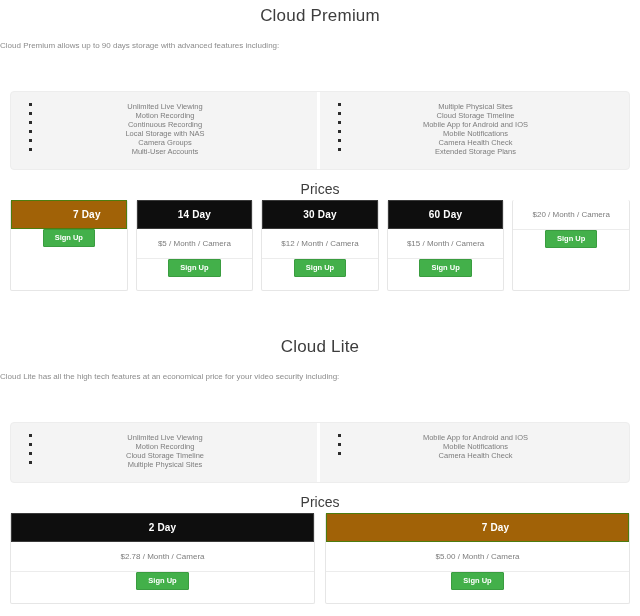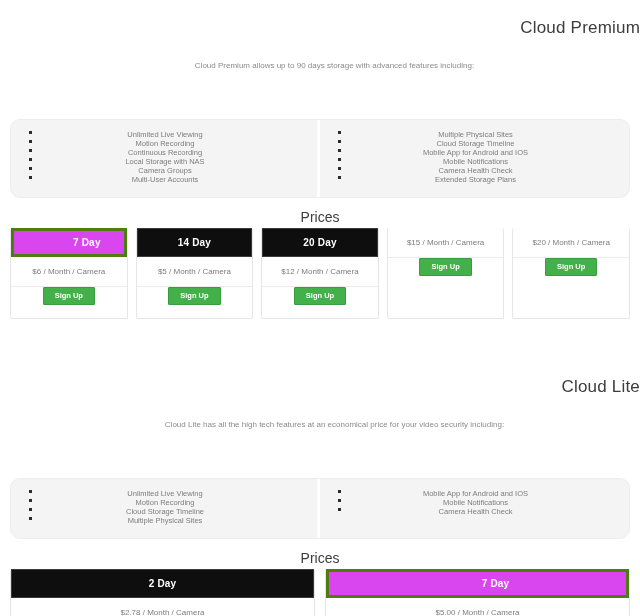--- a/index.html
+++ b/index.html
@@ -14,46 +14,45 @@
     overflow: hidden;
     font-family: "Liberation Sans", sans-serif;
     color: #4a4a4a;
     -webkit-font-smoothing: antialiased;
   }
 
   .page { width: 640px; padding: 0; }
 
   
   .section-title {
-    text-align: right;
+    text-align: center;
     font-size: 17px;
     font-weight: 400;
     color: #3d3d3d;
     letter-spacing: .2px;
     margin: 0;
-    padding-top: 18px;
+    padding-top: 6px;
     line-height: 20px;
   }
   .section-sub {
-    text-align: center;
+    text-align: left;
     font-size: 8px;
     color: #8c8c8c;
-    margin: 8px;
+    margin: 0;
     padding-top: 14px;
     line-height: 11px;
-    padding-left: 29px;
   }
 
   
   .features {
     display: flex;
     margin: 0 10px;
     background: #f4f4f4;
     border: 1px solid #ededed;
-    border-radius: 10px;
+    border-radius: 4px;
   }
   .features-col {
     width: 50%;
     padding: 10px 0 12px 0;
     position: relative;
     display: flex;
   }
   .features-col.left { border-right: 3px solid #ffffff; }
   .bullets {
     width: 22px;
@@ -113,22 +112,22 @@
     font-size: 10px;
     font-weight: bold;
     color: #ffffff;
     letter-spacing: .2px;
   }
   .card-head.dark {
     background: #0e0e0e;
     border: 1px solid #3a3a3a;
   }
   .card-head.accent {
-    background: #d946ef;
-    border: 3px solid #4d7c0f;
+    background: #a16207;
+    border: 1px solid #4d7c0f;
     padding-left: 36px;
   }
   .card-price {
     height: 30px;
     display: flex;
     align-items: center;
     justify-content: center;
     font-size: 8px;
     color: #7d7d7d;
     border-bottom: 1px solid #ececec;
@@ -204,43 +203,43 @@
         </div>
       </div>
     </div>
 
     <h2 class="prices-title">Prices</h2>
 
     <div class="cards">
 
       <div class="card">
         <div class="card-head accent">7 Day</div>
-        <div class="card-price">$6 / Month / Camera</div>
         <div class="card-action">
           <button class="signup-btn">Sign Up</button>
         </div>
       </div>
 
       <div class="card">
         <div class="card-head dark">14 Day</div>
         <div class="card-price">$5 / Month / Camera</div>
         <div class="card-action">
           <button class="signup-btn">Sign Up</button>
         </div>
       </div>
 
       <div class="card">
-        <div class="card-head dark">20 Day</div>
+        <div class="card-head dark">30 Day</div>
         <div class="card-price">$12 / Month / Camera</div>
         <div class="card-action">
           <button class="signup-btn">Sign Up</button>
         </div>
       </div>
 
       <div class="card">
+        <div class="card-head dark">60 Day</div>
         <div class="card-price">$15 / Month / Camera</div>
         <div class="card-action">
           <button class="signup-btn">Sign Up</button>
         </div>
       </div>
 
       <div class="card">
         <div class="card-price">$20 / Month / Camera</div>
         <div class="card-action">
           <button class="signup-btn">Sign Up</button>

